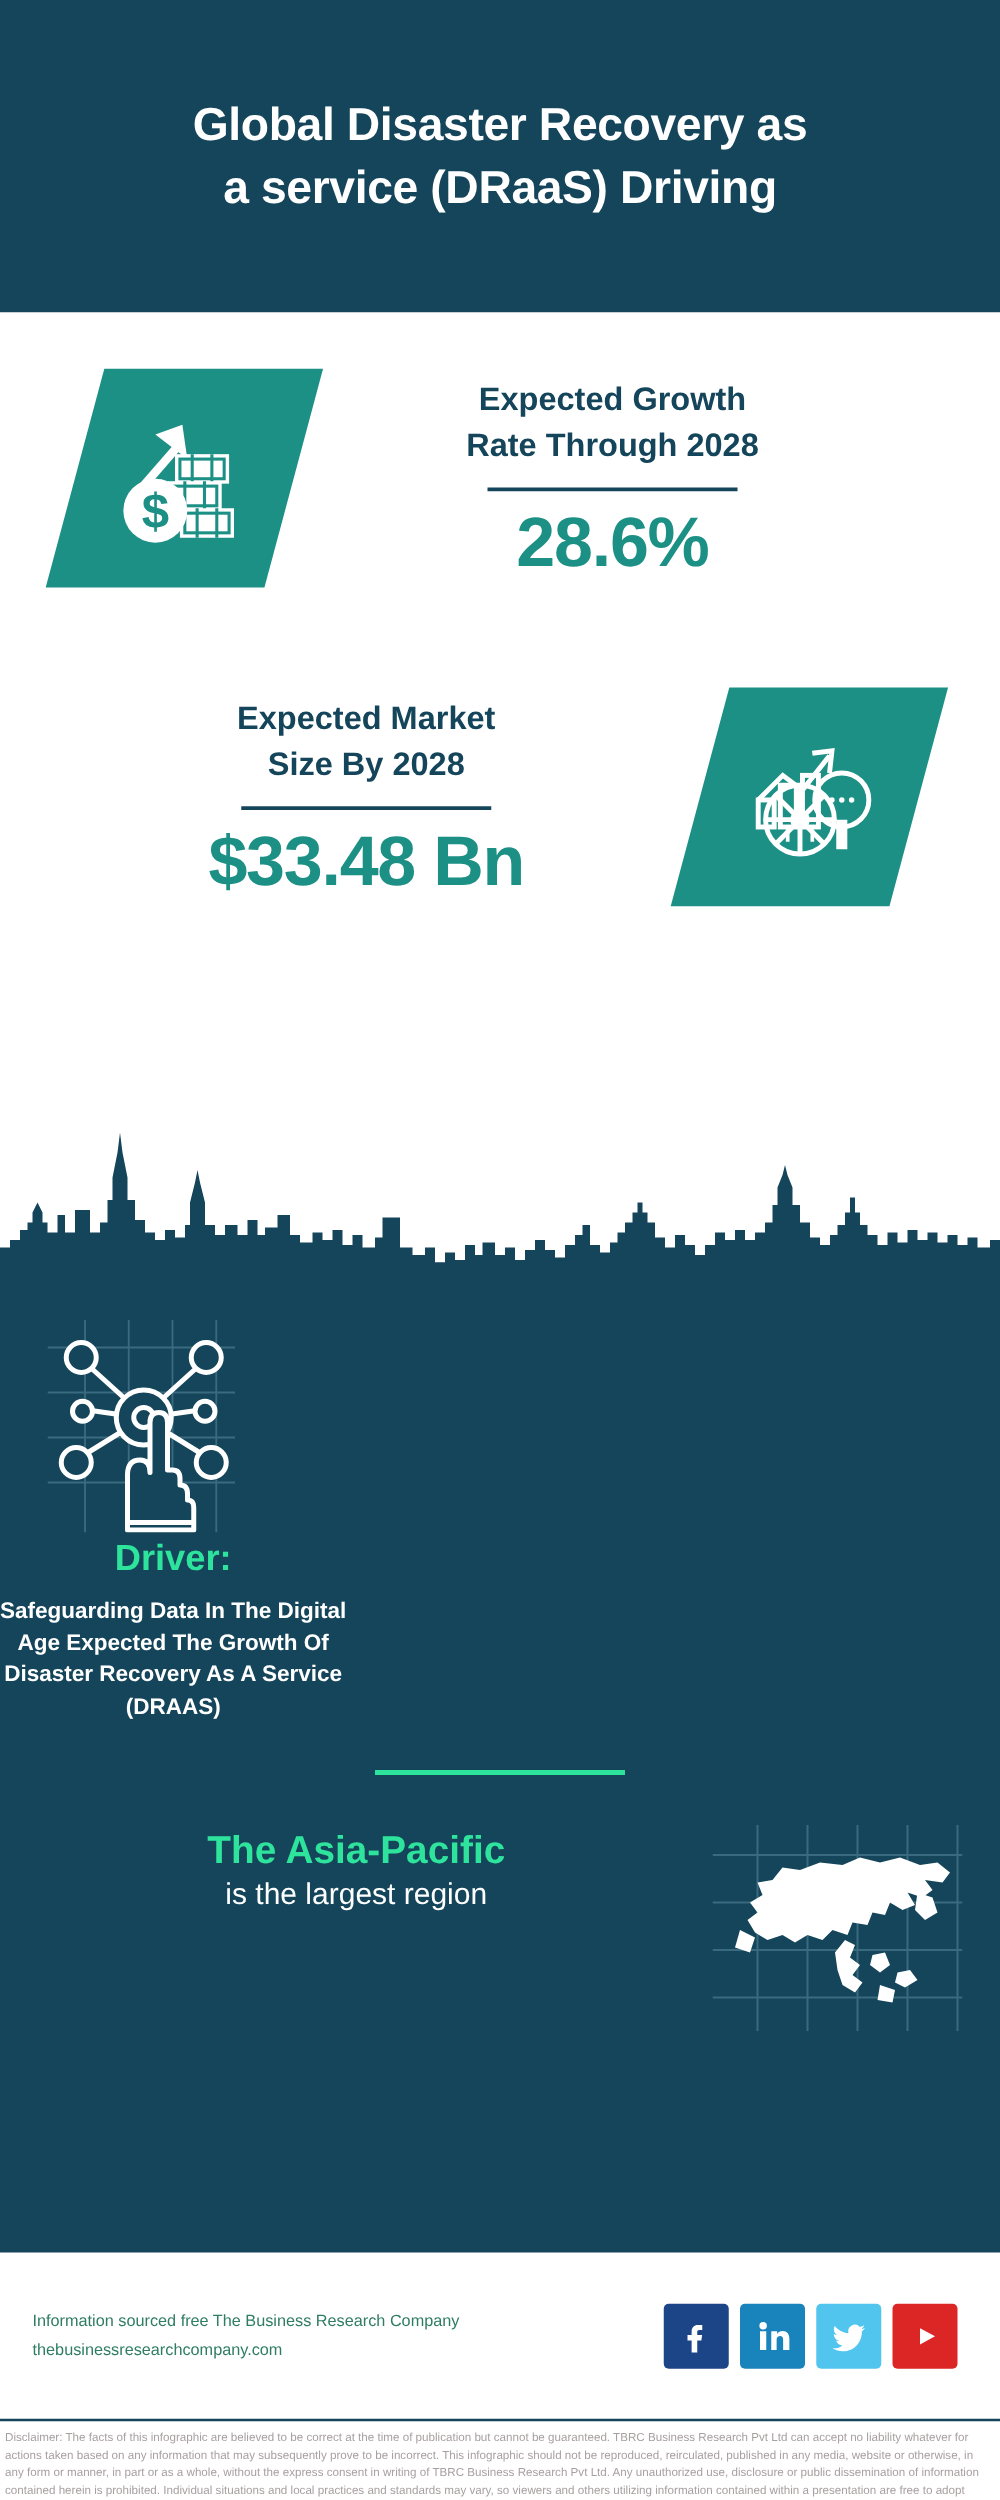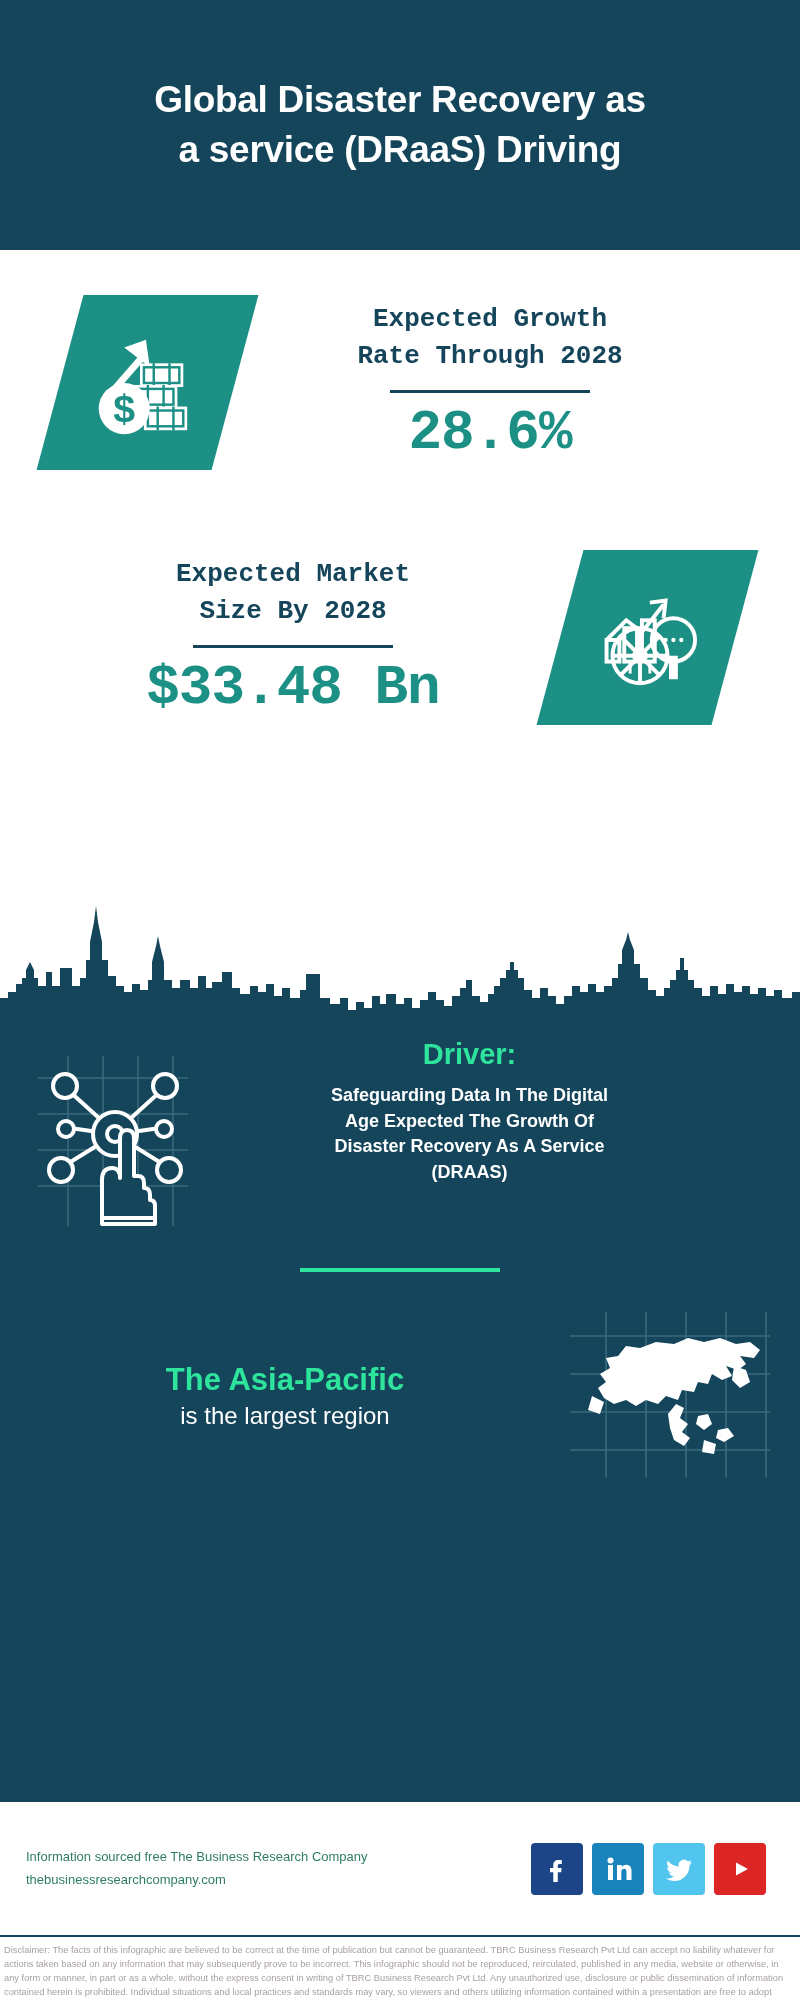--- a/index.html
+++ b/index.html
@@ -53,21 +53,21 @@
     height: 175px;
     background: #1d9086;
     transform: skewX(-15deg);
     display: flex;
     align-items: center;
     justify-content: center;
     flex: none;
   }
   .para-inner { transform: skewX(15deg); display: flex; align-items: center; justify-content: center; }
 
-  .stat-text { flex: 1; text-align: center; font-family: Liberation Mono, monospace; }
+  .stat-text { flex: 1; text-align: center; }
   .stat-label {
     color: #14455a;
     font-size: 26px;
     font-weight: bold;
     line-height: 1.45;
   }
   .stat-rule {
     width: 200px;
     height: 3px;
     background: #14455a;
@@ -99,20 +99,21 @@
     width: 800px;
     height: 115px;
     display: block;
   }
 
   .driver-block {
     position: relative;
     padding-top: 28px;
     display: flex;
     align-items: flex-start;
+    flex-direction: column;
   }
   .net-icon-wrap {
     width: 165px;
     flex: none;
     padding-left: 38px;
     padding-top: 18px;
   }
   .driver-text { flex: 1; padding-right: 26px; text-align: center; }
   .driver-heading {
     color: #2ee39c;
@@ -129,21 +130,21 @@
 
   .mid-rule {
     width: 200px;
     height: 4px;
     background: #2ee39c;
     margin: 38px auto 0 auto;
   }
 
   .region-block {
     display: flex;
-    align-items: center;
+    align-items: flex-start;
     padding-top: 40px;
     gap: 28px;
   }
   .region-text { flex: 1; text-align: center; padding-left: 28px; }
   .region-highlight {
     color: #2ee39c;
     font-size: 31px;
     font-weight: bold;
     line-height: 1.3;
   }

